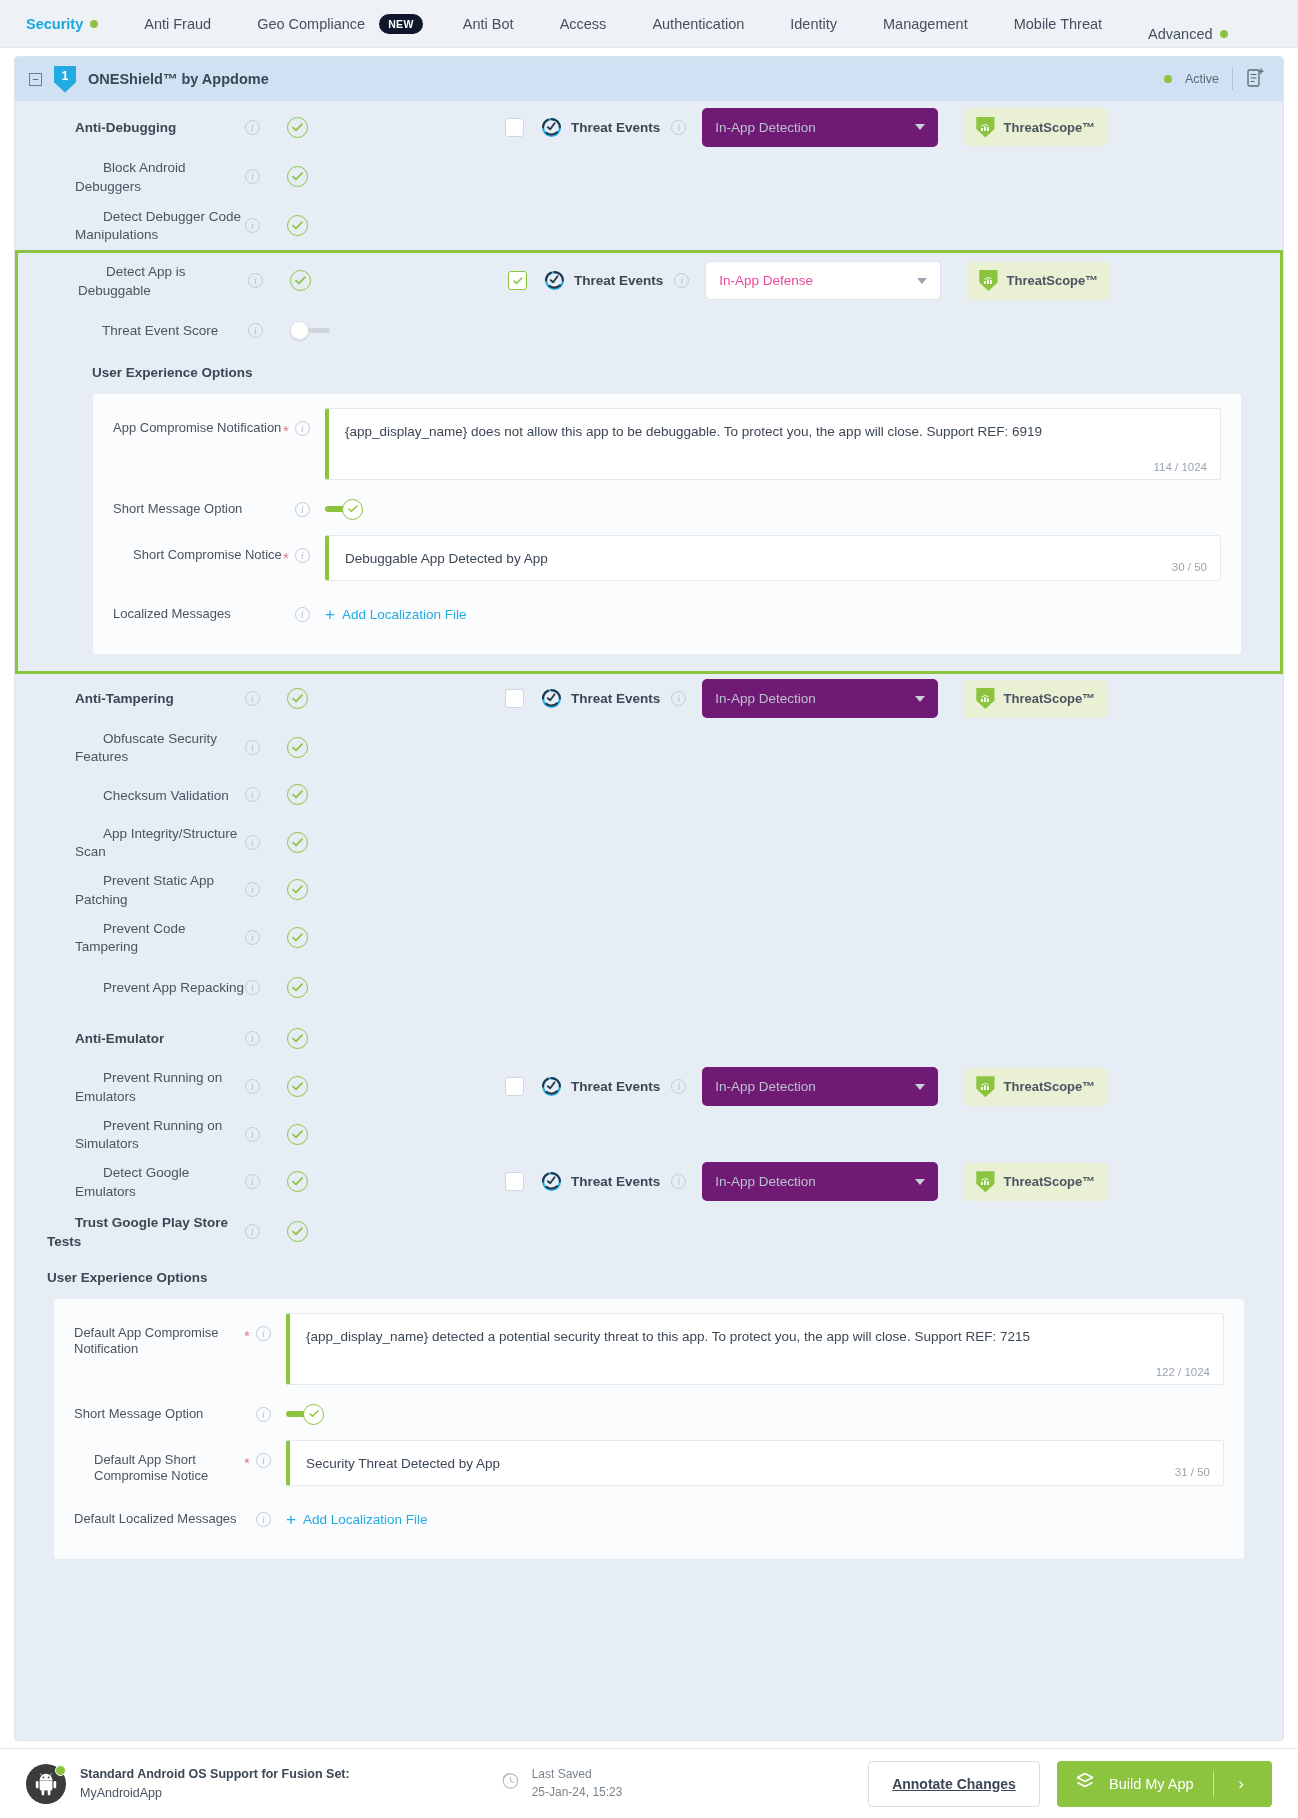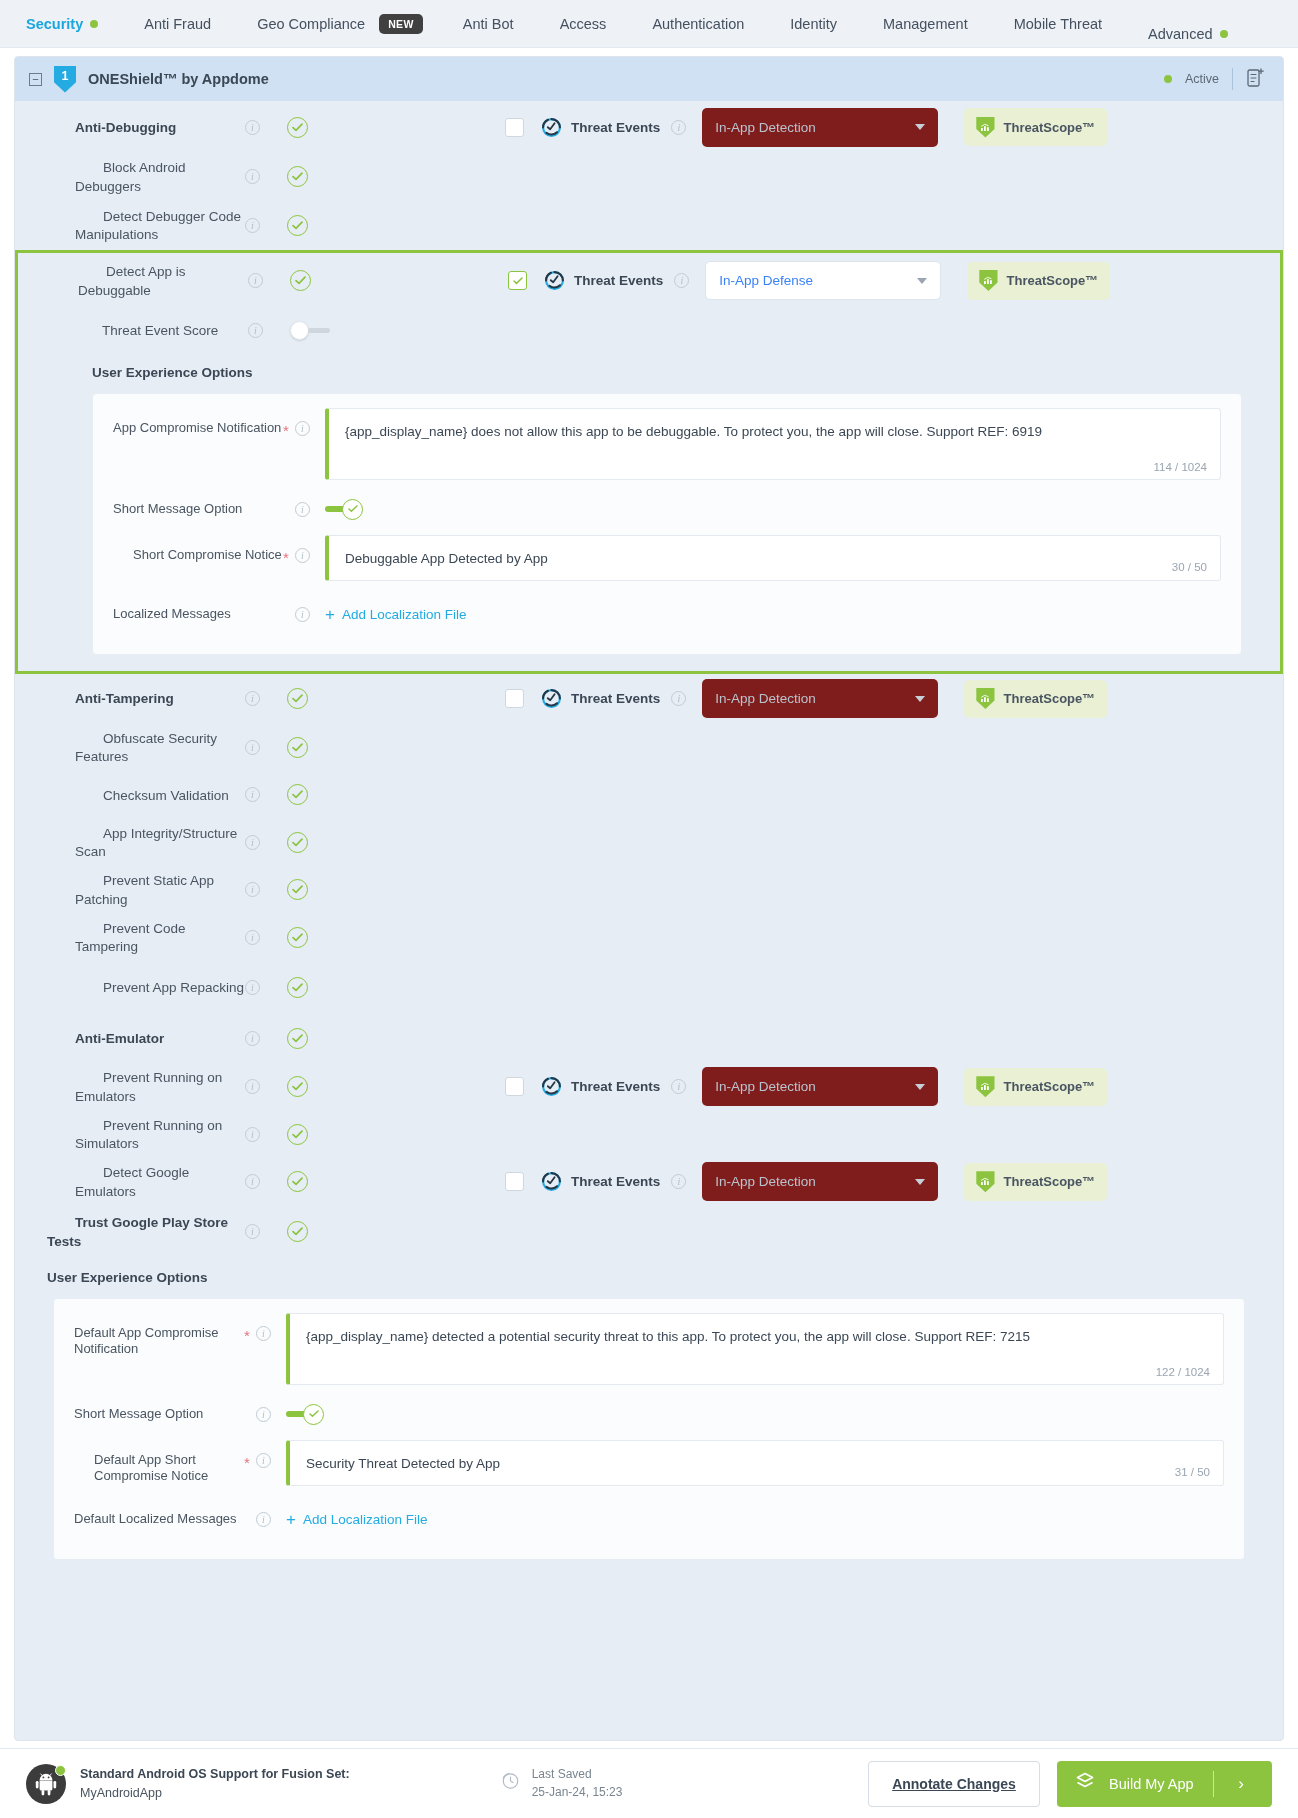--- a/index.html
+++ b/index.html
@@ -30,22 +30,22 @@
     gap: 7px;
     cursor: pointer;
   }
   .tab:last-child { margin-right: 0; margin-top: 20px; }
   .tab.active { color: #1ba7dd; font-weight: bold; }
   .dot-green {
     width: 8px; height: 8px; border-radius: 50%;
     background: #8cc440; display: inline-block;
   }
   .new-badge {
-    background: #404040; color: #fff; font-size: 10.5px; font-weight: bold;
-    border-radius: 5px; padding: 4px 9px; letter-spacing: .4px;
+    background: #0f172a; color: #fff; font-size: 10.5px; font-weight: bold;
+    border-radius: 10px; padding: 4px 9px; letter-spacing: .4px;
     margin-left: -32px; margin-right: 40px;
   }
 
   
   .shell {
     margin: 8px 14px 0 14px;
     border: 1px solid #dde4ec;
     border-radius: 4px;
     background: #e6edf5;
     height: 1685px;
@@ -128,31 +128,31 @@
     display:flex; align-items:center; justify-content:center;
   }
   .te-box.checked { border-color: #8cc440; }
   .te-icon { width: 21px; height: 21px; margin-right: 9px; }
   .te-text { font-size: 13.5px; font-weight: bold; color: #3b4754; margin-right: 11px; white-space: nowrap;}
   .te-info { margin-right: 16px; }
 
   .sel {
     width: 236px; height: 39px;
     border-radius: 5px;
-    background: #7f1d1d;
+    background: #701a75;
     display: flex; align-items: center;
     padding: 0 13px;
     font-size: 13.5px; color: #b9c3cd;
     cursor: pointer;
     position: relative;
   }
   .sel.enabled {
     background: #ffffff;
     border: 1px solid #dde4ec;
-    color: #3b82f6;
+    color: #ec4899;
   }
   .sel .caret {
     margin-left: auto;
     width: 0; height: 0;
     border-left: 5.5px solid transparent;
     border-right: 5.5px solid transparent;
     border-top: 6px solid #9aa5b1;
   }
   .sel .caret.dim { border-top-color: #c7d0d9; }
 

